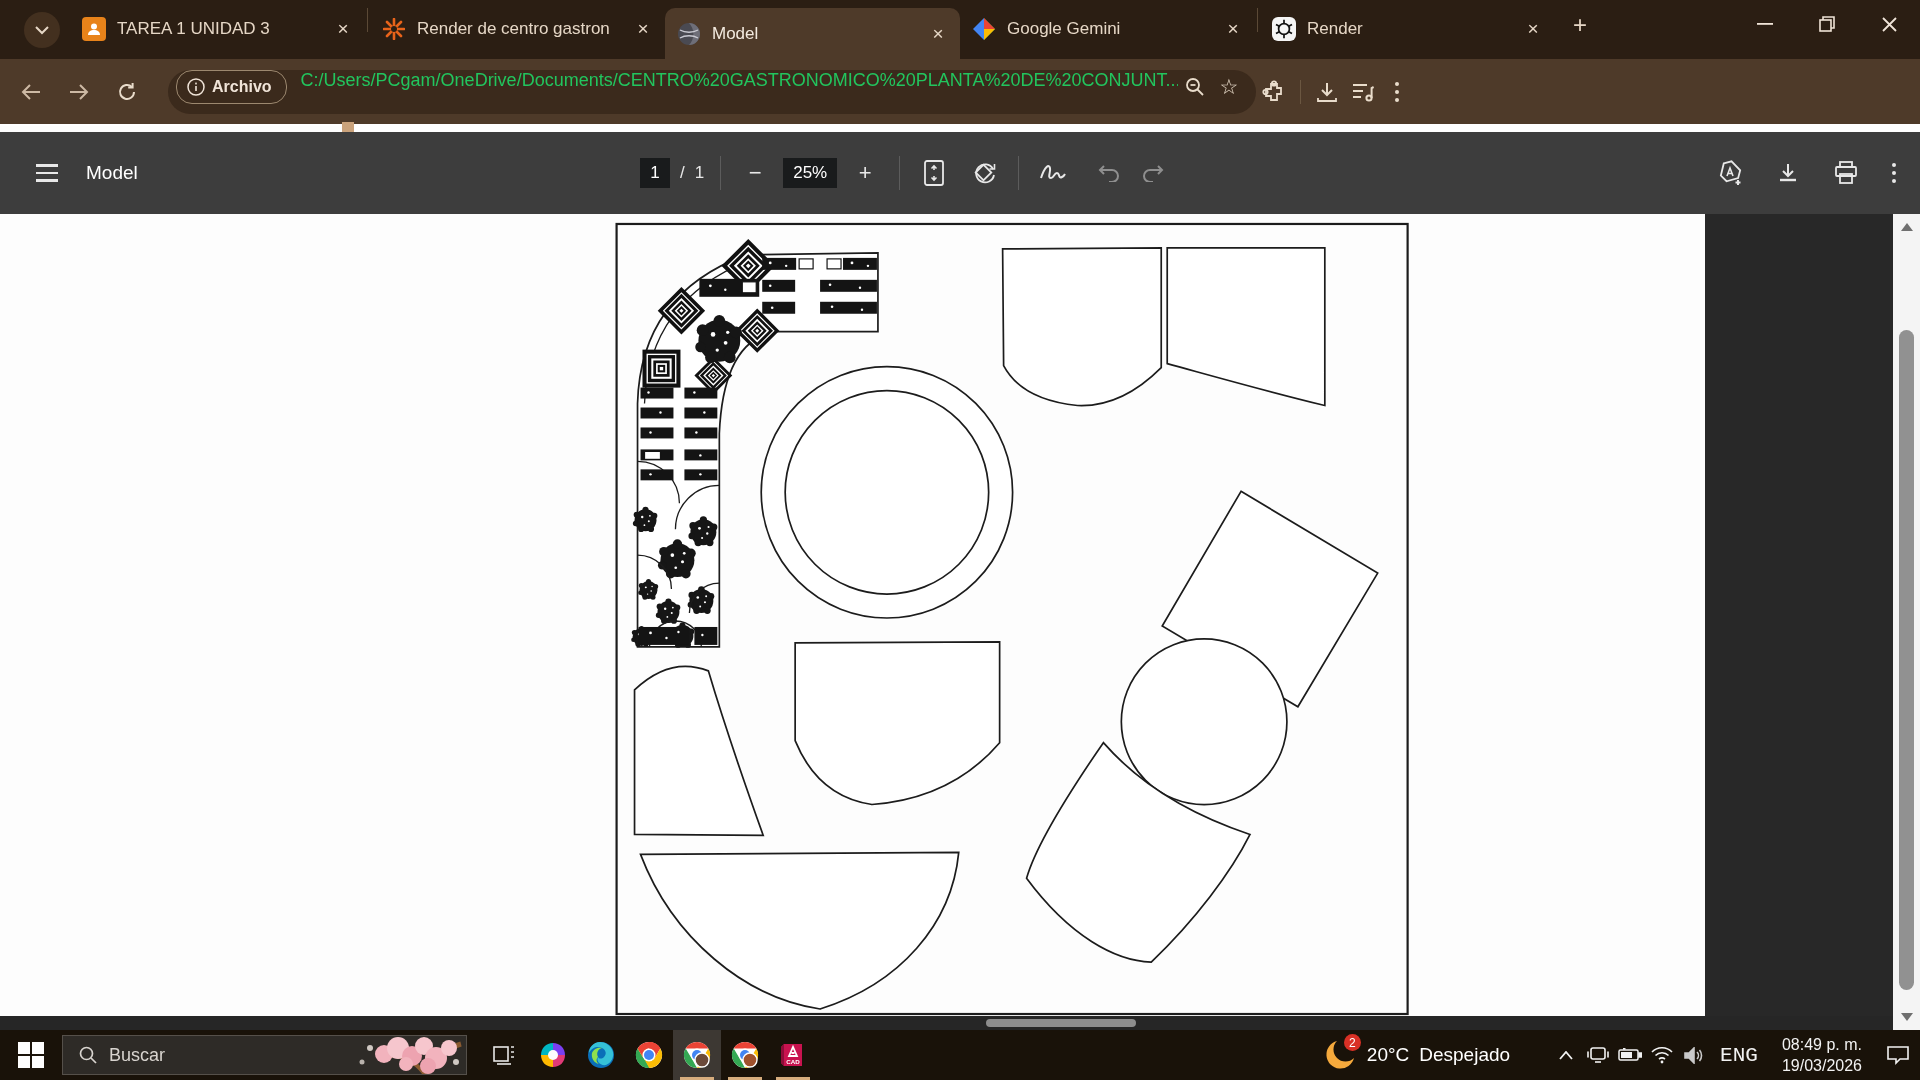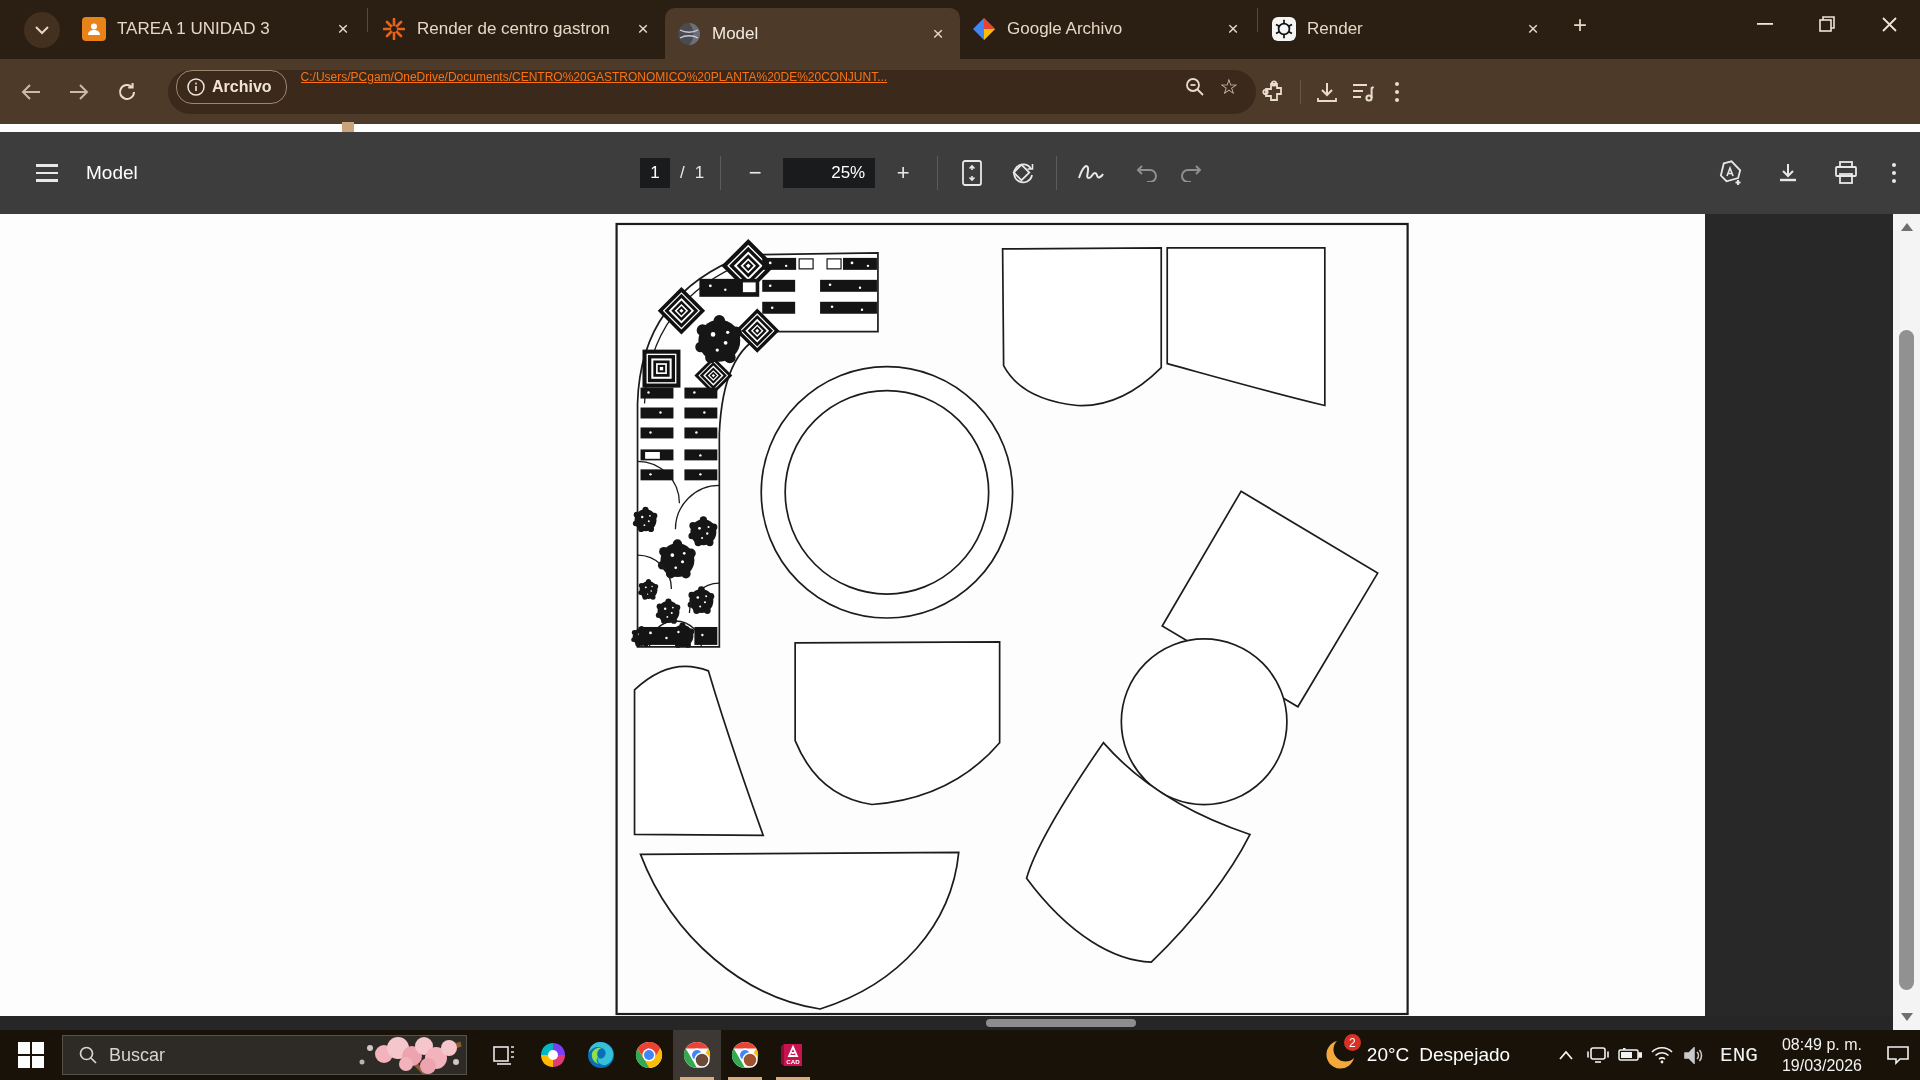--- a/index.html
+++ b/index.html
@@ -22,21 +22,21 @@
     font-size:24px;margin-left:8px;cursor:pointer;border-radius:50%;}
   .wincontrols{position:absolute;right:0;top:0;height:48px;display:flex;}
   .winbtn{width:62px;height:48px;display:flex;align-items:center;justify-content:center;color:#f0e4d8;cursor:pointer;}
   
   .urlbar{position:absolute;left:0;top:59px;width:1920px;height:65px;background:#4e3a29;display:flex;align-items:center;}
   .navbtn{width:34px;height:34px;margin-left:14px;display:flex;align-items:center;justify-content:center;border-radius:50%;cursor:pointer;}
   .urlpill{height:44px;background:#3b2a1c;border-radius:22px;display:flex;align-items:flex-start;
     margin-left:24px;width:1088px;padding:0 10px 0 8px;box-sizing:border-box;}
   .chip{height:32px;border:1px solid #9c886f;border-radius:16px;display:flex;align-items:center;
     padding:0 14px 0 10px;color:#f0e4d8;font-size:16px;font-weight:bold;cursor:pointer;}
-  .urltext{color:#f97316;font-size:12px;margin-left:14px;white-space:nowrap;overflow:hidden;flex:1;text-decoration:underline;}
+  .urltext{color:#22c55e;font-size:18px;margin-left:14px;white-space:nowrap;overflow:hidden;flex:1;}
   .pillicon{width:34px;height:34px;display:flex;align-items:center;justify-content:center;cursor:pointer;color:#e9dccb;font-size:21px;}
   .toolicon{width:36px;height:36px;display:flex;align-items:center;justify-content:center;cursor:pointer;}
   .vdiv{width:1px;height:24px;background:#6b5741;margin:0 8px;}
   .profilepill{height:40px;background:#94512b;border-radius:20px;display:flex;align-items:center;
     padding:0 16px 0 5px;margin-left:14px;cursor:pointer;}
   .avatar{width:32px;height:32px;border-radius:50%;margin-right:10px;
     background:radial-gradient(circle at 35% 30%,#7f9d66 0 30%,#5d4436 31% 60%,#3c2b22 61%);}
   .profname{color:#f6ebdd;font-size:17px;}
   .kebab{display:flex;flex-direction:column;gap:4px;margin:0 20px 0 14px;cursor:pointer;}
   .kebab i{width:4px;height:4px;border-radius:50%;background:#e9dccb;}
@@ -44,21 +44,21 @@
   .artifact-line{position:absolute;left:0;top:126px;width:342px;height:6px;background:#fdfdfd;}
   .artifact-mark{position:absolute;left:342px;top:122px;width:12px;height:10px;background:#caa27b;}
   
   .pdfbar{position:absolute;left:0;top:132px;width:1920px;height:82px;background:#3d3d3d;display:flex;align-items:center;color:#e8e8e8;}
   .hamburger{margin-left:36px;display:flex;flex-direction:column;gap:5px;cursor:pointer;}
   .hamburger i{display:block;width:22px;height:2.5px;background:#e8e8e8;}
   .pdftitle{font-size:19px;margin-left:28px;color:#fff;}
   .pdfcenter{position:absolute;left:640px;top:0;height:82px;display:flex;align-items:center;}
   .pdfbox{background:#191b1c;color:#fff;font-size:17px;display:flex;align-items:center;justify-content:center;cursor:text;}
   .pagebox{width:30px;height:30px;}
-  .zoombox{width:54px;height:30px;margin:0 10px;padding-left:38px;}
+  .zoombox{width:54px;height:30px;margin:0 10px;}
   .pdfsep{width:1px;height:34px;background:#5c5c5c;margin:0 16px;}
   .pdfbtn{width:36px;height:36px;display:flex;align-items:center;justify-content:center;cursor:pointer;font-size:22px;color:#e8e8e8;}
   .pdfright{position:absolute;right:18px;top:0;height:82px;display:flex;align-items:center;gap:22px;}
   .pagetotal{font-size:17px;margin-left:10px;color:#e8e8e8;}
   
   .viewer-darkstrip{position:absolute;left:1705px;top:214px;width:188px;height:816px;background:#282828;}
   .page{position:absolute;left:0;top:214px;width:1705px;height:802px;background:#fdfdfd;}
   .hscroll{position:absolute;left:0;top:1016px;width:1893px;height:14px;background:#262626;}
   .hthumb{position:absolute;left:986px;top:3px;width:150px;height:8px;border-radius:4px;background:#8d8d8d;cursor:pointer;}
   .vscroll{position:absolute;left:1893px;top:214px;width:27px;height:816px;background:#f4f4f4;}
@@ -137,21 +137,21 @@
 
       <div class="tab">
         <span class="favicon">
           <svg width="24" height="24" viewBox="0 0 24 24">
               <path d="M12 1 L23 12 L12 23 Z" fill="#34a853"></path>
               <path d="M12 1 L1 12 L12 23 Z" fill="#4285f4"></path>
               <path d="M12 1 L23 12 L12 12 Z" fill="#ea4335"></path>
               <path d="M12 12 L23 12 L12 23 Z" fill="#fbbc04"></path>
             </svg>
         </span>
-        <span class="tlabel">Google Archivo</span>
+        <span class="tlabel">Google Gemini</span>
         <span class="tclose">×</span>
       </div>
       <div class="tabdiv"></div>
 
       <div class="tab">
         <span class="favicon">
           <svg width="24" height="24" viewBox="0 0 24 24">
               <rect width="24" height="24" rx="6" fill="#f5f5f5"></rect>
               <g stroke="#111" stroke-width="1.7" fill="none">
                 <circle cx="12" cy="12" r="5.4"></circle>

